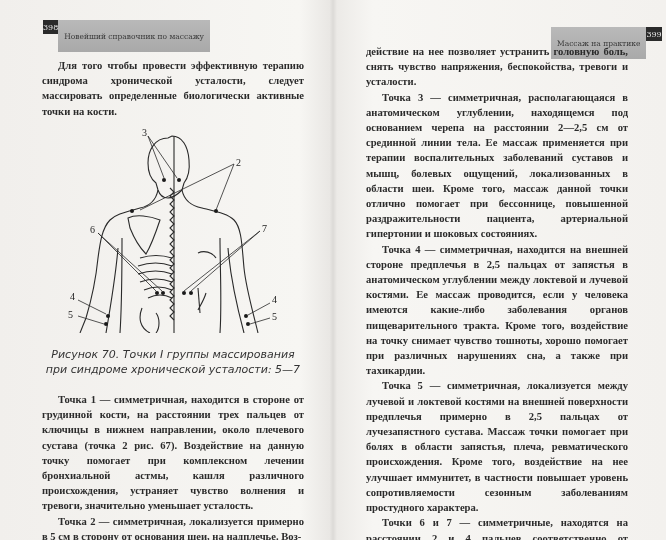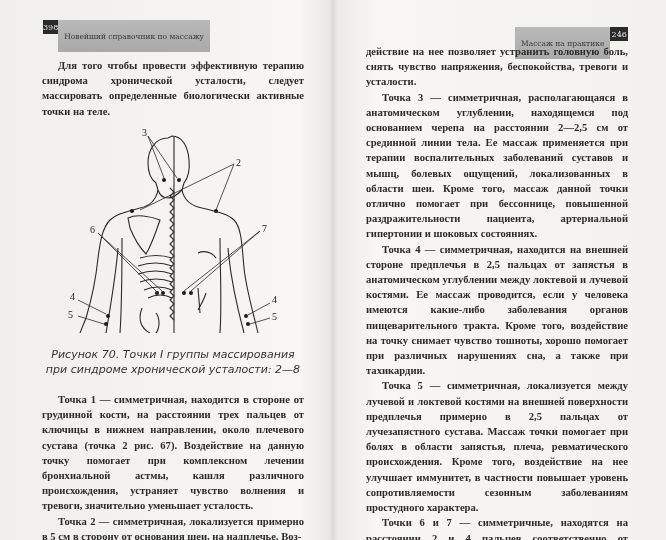--- a/index.html
+++ b/index.html
@@ -25,21 +25,21 @@
     .left .running-head { left: 43px; top: 20px; width: 160px; }
     .right .running-head { left: 182px; top: 27px; width: 113px; }
     .rh-num {
       background: #2a2a2a; color: #e8e8e8; width: 19px;
       display: flex; align-items: center; justify-content: center; font-size: 8px;
     }
     .rh-title {
       flex: 1; background: linear-gradient(180deg, #b9b9b9, #a9a9a9);
       display: flex; align-items: center; padding: 16px 6px; color: #3a3a3a; white-space: nowrap;
     }
-    .right .rh-title { justify-content: center; }
+    .right .rh-title { justify-content: center; margin-left: 36px; }
 
     .text {
       position: absolute; font-size: 10.6px; line-height: 15.2px; text-align: justify;
       font-family: "Liberation Serif", "DejaVu Serif", serif;
     }
     .left .text.top { left: 42px; top: 58px; width: 262px; }
     .left .text.bottom { left: 42px; top: 392px; width: 262px; }
     .right .text.main { left: 33px; top: 44px; width: 262px; }
     .text p { text-indent: 16px; font-weight: bold; }
     .text p.noindent { text-indent: 0; }
@@ -60,21 +60,21 @@
 
 <div class="spread">
 
   <div class="page left">
     <div class="running-head">
       <div class="rh-num">398</div>
       <div class="rh-title">Новейший справочник по массажу</div>
     </div>
 
     <div class="text top">
-      <p>Для того чтобы провести эффективную терапию синдрома хронической усталости, следует массировать определенные биологически активные точки на теле.</p>
+      <p>Для того чтобы провести эффективную терапию синдрома хронической усталости, следует массировать определенные биологически активные точки на кости.</p>
     </div>
 
     <div class="figure">
       <svg viewBox="0 0 240 205" fill="none" stroke="#2a2a2a" stroke-width="1.1">
 
         <path d="M108 10 C95 10 88 22 88 35 C88 46 92 52 96 55 L98 62 C100 68 104 70 108 70 C112 70 118 66 122 62 L124 55 C128 50 130 42 129 32 C128 18 122 8 112 8 Z"></path>
 
         <line x1="114" y1="8" x2="114" y2="205"></line>
 
         <path d="M98 62 C96 72 90 78 80 80 C66 84 56 86 50 92 C42 100 40 115 38 130 C36 150 32 170 26 190 L20 205"></path>
@@ -141,33 +141,33 @@
           <text class="fig-label" x="10" y="172">4</text>
           <text class="fig-label" x="8" y="190">5</text>
           <text class="fig-label" x="212" y="175">4</text>
           <text class="fig-label" x="212" y="192">5</text>
         </g>
       </svg>
     </div>
 
     <div class="caption">
       <div>Рисунок 70. Точки I группы массирования</div>
-      <div>при синдроме хронической усталости: 2—8</div>
+      <div>при синдроме хронической усталости: 5—7</div>
     </div>
 
     <div class="text bottom">
       <p>Точка 1 — симметричная, находится в стороне от грудинной кости, на расстоянии трех пальцев от ключицы в нижнем направлении, около плечевого сустава (точка 2 рис. 67). Воздействие на данную точку помогает при комплексном лечении бронхиальной астмы, кашля различного происхождения, устраняет чувство волнения и тревоги, значительно уменьшает усталость.</p>
       <p>Точка 2 — симметричная, локализуется примерно в 5 см в сторону от основания шеи, на надплечье. Воз-</p>
     </div>
   </div>
 
   <div class="page right">
     <div class="running-head">
       <div class="rh-title">Массаж на практике</div>
-      <div class="rh-num">246</div>
+      <div class="rh-num">399</div>
     </div>
 
     <div class="text main">
       <p class="noindent">действие на нее позволяет устранить головную боль, снять чувство напряжения, беспокойства, тревоги и усталости.</p>
       <p>Точка 3 — симметричная, располагающаяся в анатомическом углублении, находящемся под основанием черепа на расстоянии 2—2,5 см от срединной линии тела. Ее массаж применяется при терапии воспалительных заболеваний суставов и мышц, болевых ощущений, локализованных в области шеи. Кроме того, массаж данной точки отлично помогает при бессоннице, повышенной раздражительности пациента, артериальной гипертонии и шоковых состояниях.</p>
       <p>Точка 4 — симметричная, находится на внешней стороне предплечья в 2,5 пальцах от запястья в анатомическом углублении между локтевой и лучевой костями. Ее массаж проводится, если у человека имеются какие-либо заболевания органов пищеварительного тракта. Кроме того, воздействие на точку снимает чувство тошноты, хорошо помогает при различных нарушениях сна, а также при тахикардии.</p>
       <p>Точка 5 — симметричная, локализуется между лучевой и локтевой костями на внешней поверхности предплечья примерно в 2,5 пальцах от лучезапястного сустава. Массаж точки помогает при болях в области запястья, плеча, ревматического происхождения. Кроме того, воздействие на нее улучшает иммунитет, в частности повышает уровень сопротивляемости сезонным заболеваниям простудного характера.</p>
       <p>Точки 6 и 7 — симметричные, находятся на расстоянии 2 и 4 пальцев соответственно от позвоночника на уровне остистого отростка первого поясничного позвонка. Воздействие на них позволяет снизить чувство усталости, улучшить функциональную активность мышечной ткани, уменьшить раздражительность и устранить периодические головокружения. Важно помнить, что воспрещается</p>
     </div>
   </div>

